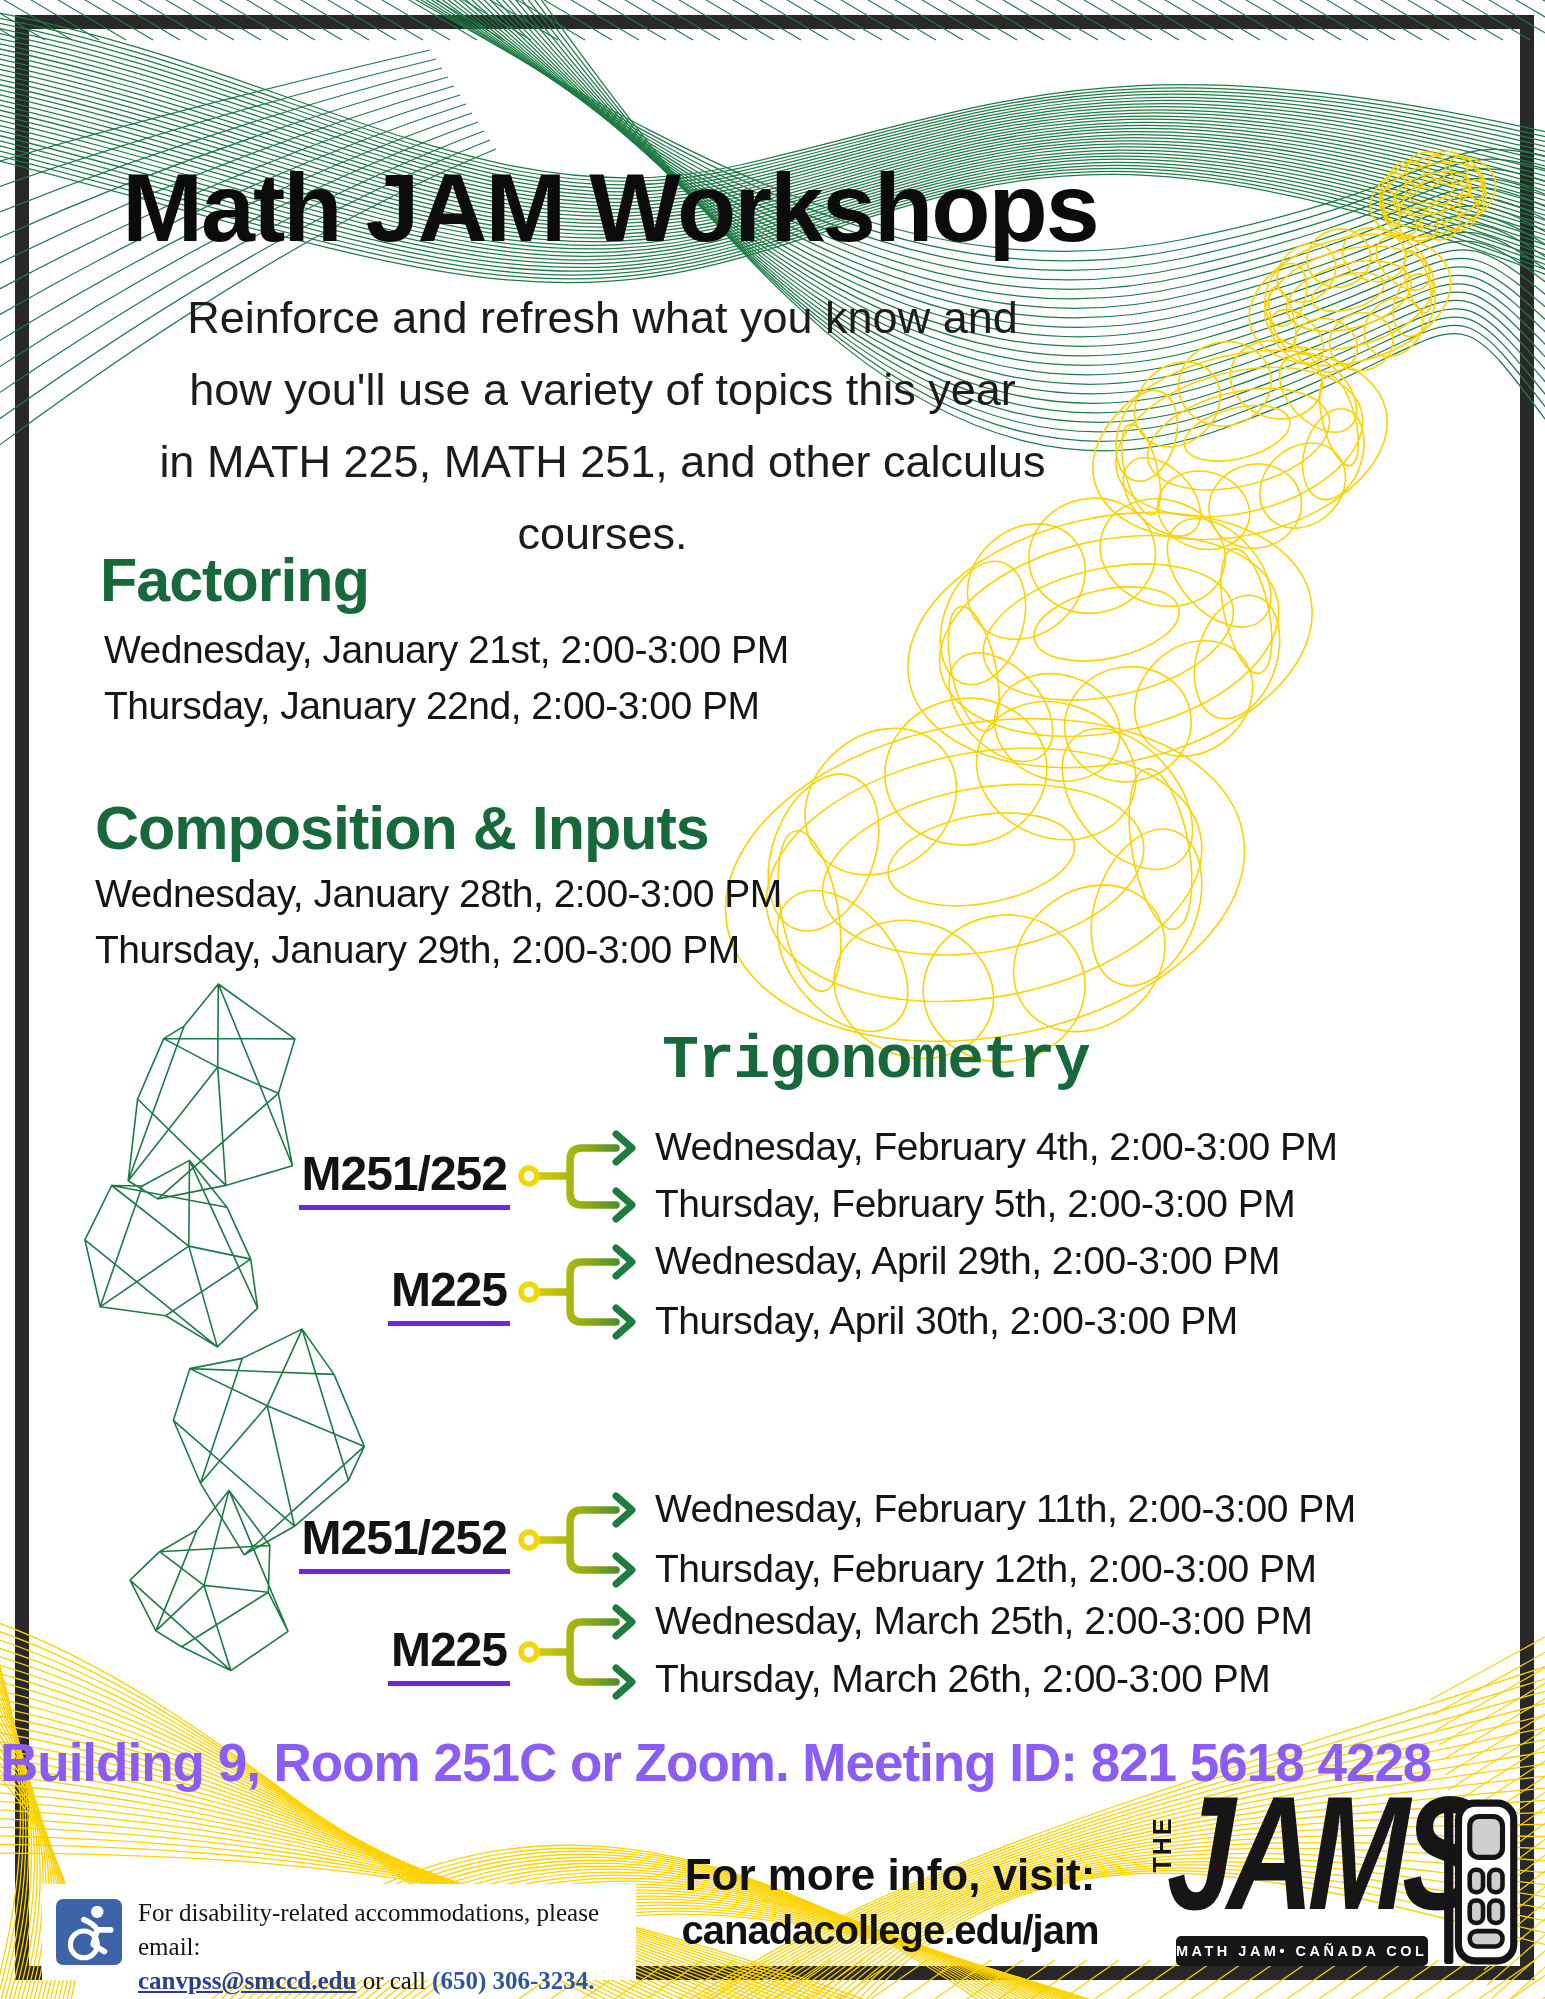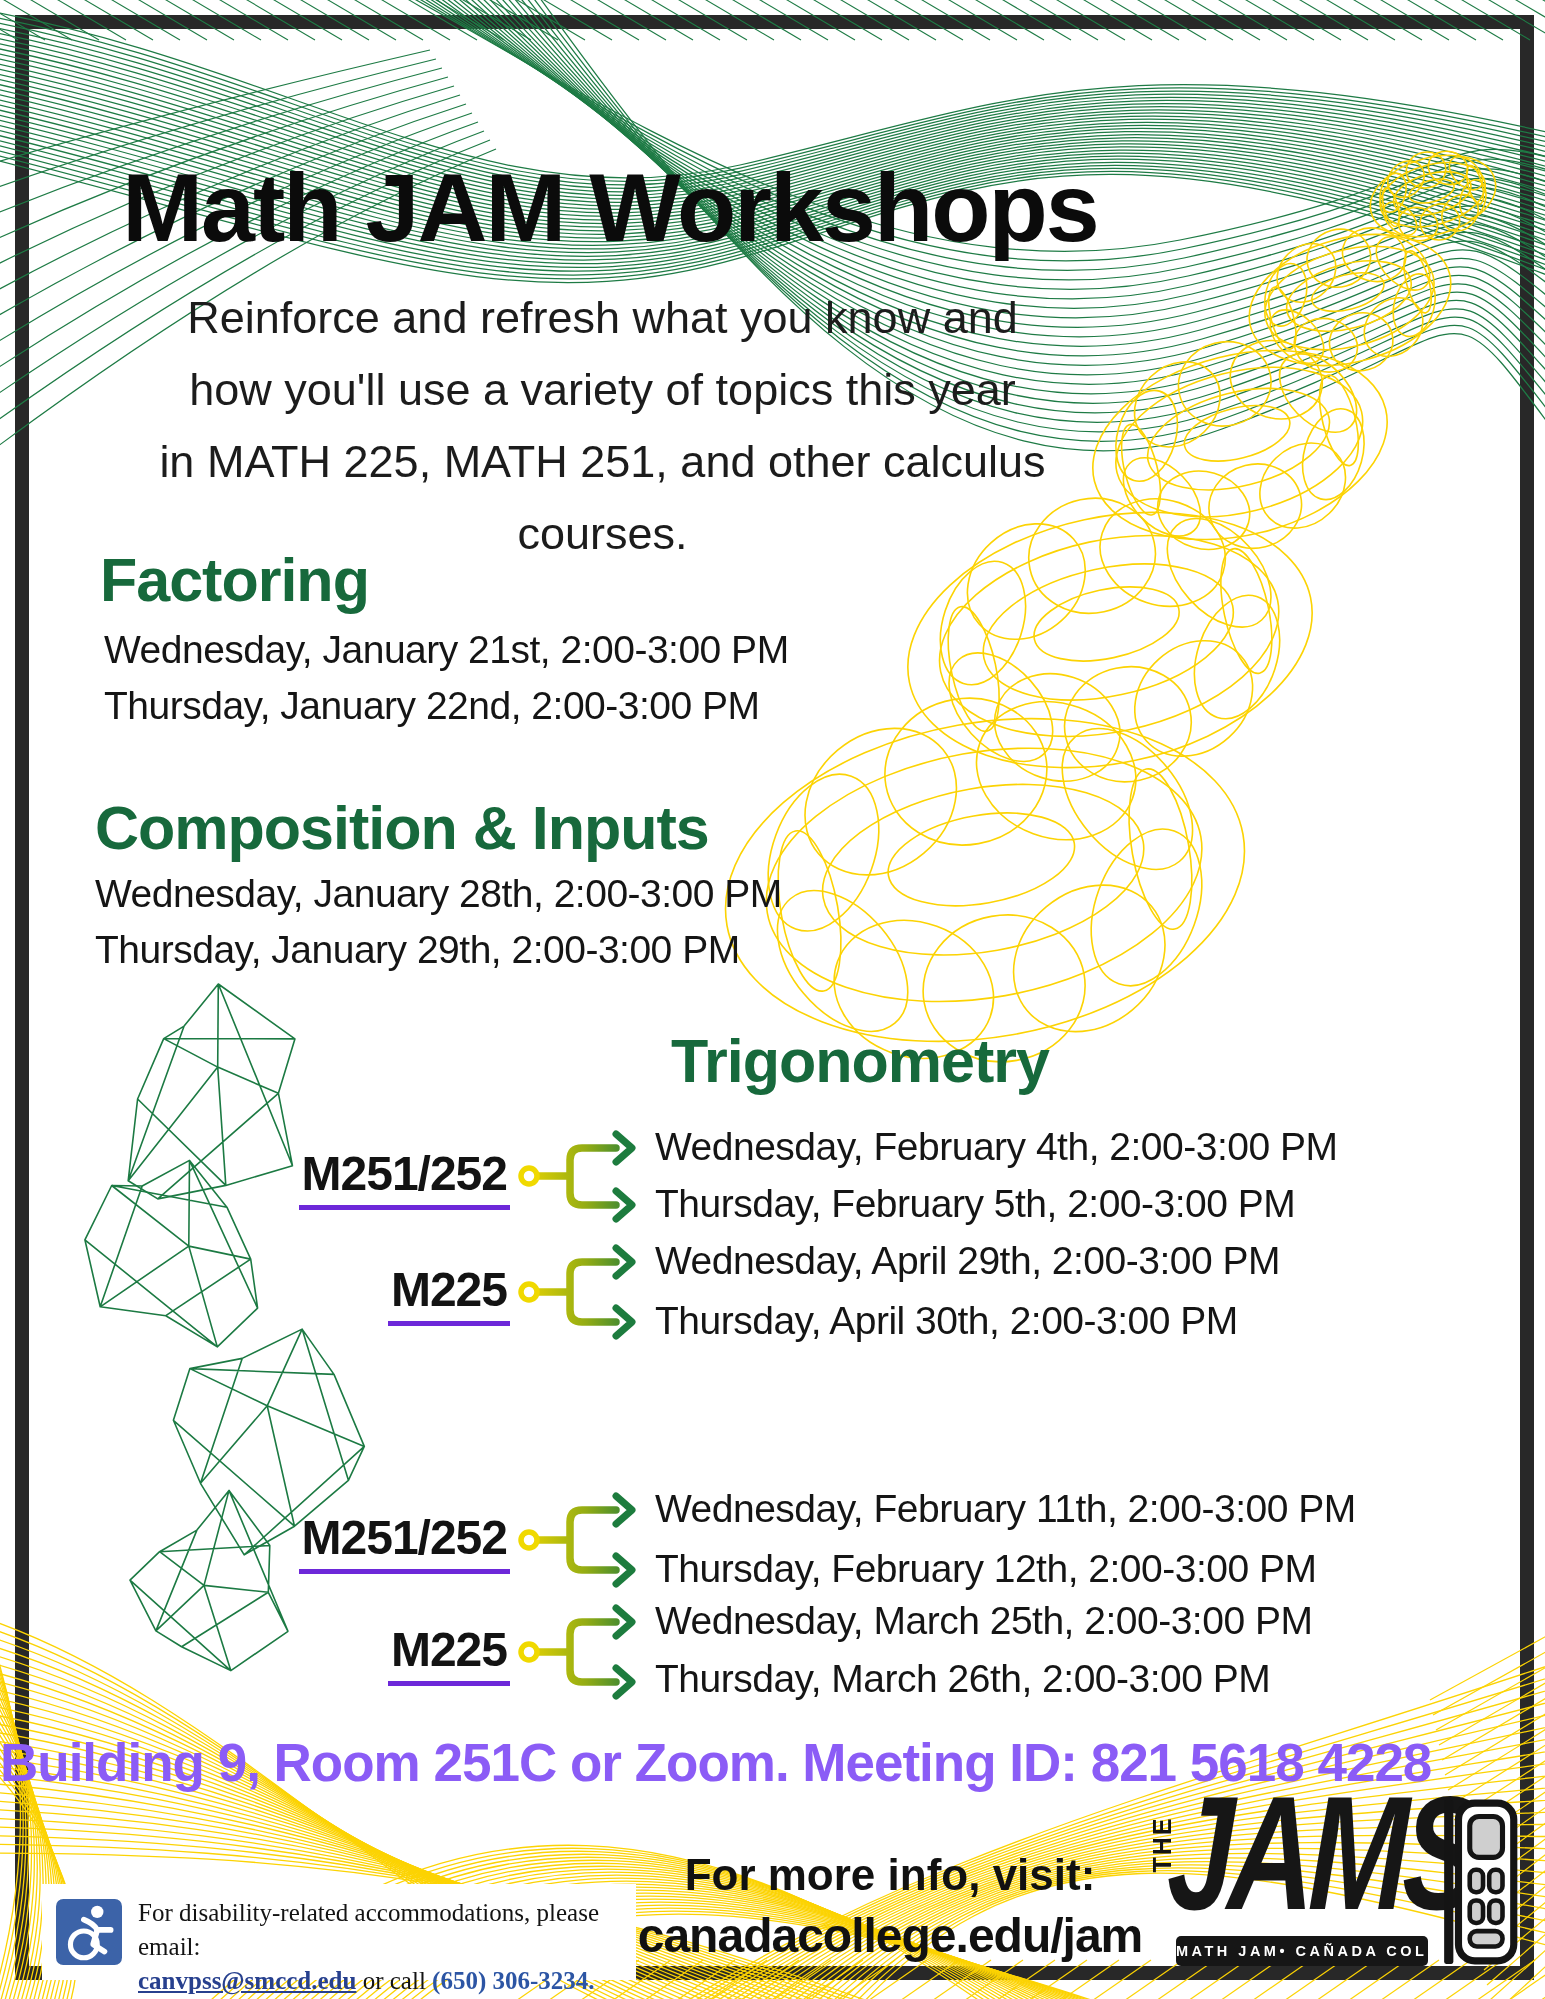--- a/index.html
+++ b/index.html
@@ -12,21 +12,21 @@
   .subtitle{left:55px;top:282px;width:1095px;text-align:center;font-size:45px;line-height:72px;
             font-weight:400;color:#1c1c1c;}
   .g-head{font-size:61px;font-weight:700;color:#17693c;letter-spacing:-1px;white-space:nowrap;}
   .date{font-size:39px;font-weight:400;letter-spacing:-0.5px;color:#151515;white-space:nowrap;}
   .m-label{width:310px;text-align:right;font-size:48px;font-weight:700;letter-spacing:-1px;color:#131313;white-space:nowrap;}
   .m-label span{border-bottom:5px solid #6d28d9;padding:0 3px 5px 3px;}
   .loc{left:0;top:1732px;width:1288px;text-align:left;font-size:53px;font-weight:700;
        letter-spacing:-1px;color:#8b5cf6;white-space:nowrap;}
   .moreinfo{left:620px;top:1850px;width:540px;text-align:center;z-index:3;}
   .moreinfo .l1{font-size:44px;font-weight:700;color:#111;}
-  .moreinfo .l2{font-size:48px;font-weight:700;color:#111;margin-top:8px;letter-spacing:-1px;}
+  .moreinfo .l2{font-size:40px;font-weight:700;color:#111;margin-top:8px;letter-spacing:-1px;}
   .access{position:absolute;left:42px;top:1884px;width:594px;height:96px;background:#ffffff;z-index:3;
           font-family:"Liberation Serif","DejaVu Serif",serif;}
   .access .icon{position:absolute;left:14px;top:15px;}
   .access .t{position:absolute;left:96px;top:12px;width:492px;font-size:25px;line-height:34px;color:#131313;}
   .access .email{color:#27408e;font-weight:700;text-decoration:underline;}
   .access .phone{color:#2c55a4;font-weight:700;}
   .logo{position:absolute;left:1148px;top:1786px;width:380px;height:196px;z-index:3;}
   .logo .the{position:absolute;left:-26px;top:44px;width:80px;text-align:center;font-size:25px;font-weight:700;
              letter-spacing:2px;color:#141414;transform:rotate(-90deg);}
   .logo .word{position:absolute;left:22px;top:-26px;font-size:162px;font-weight:700;font-style:italic;
@@ -458,21 +458,21 @@
   </div>
 
   <div class="txt g-head" style="left:100px;top:545px;">Factoring</div>
   <div class="txt date" style="left:104px;top:628px;">Wednesday, January 21st, 2:00-3:00 PM</div>
   <div class="txt date" style="left:104px;top:684px;text-align:center;">Thursday, January 22nd, 2:00-3:00 PM</div>
 
   <div class="txt g-head" style="left:95px;top:793px;">Composition &amp; Inputs</div>
   <div class="txt date" style="left:95px;top:872px;">Wednesday, January 28th, 2:00-3:00 PM</div>
   <div class="txt date" style="left:95px;top:928px;">Thursday, January 29th, 2:00-3:00 PM</div>
 
-  <div class="txt g-head" style="left:560px;top:1026px;width:600px;text-align:center;">Trigonometry</div>
+  <div class="txt g-head" style="left:576px;top:1026px;width:600px;text-align:center;font-family:Liberation Mono, monospace;">Trigonometry</div>
   <div class="txt m-label" style="left:200px;top:1146px;">
     <span>M251/252</span></div>
   <div class="txt date" style="left:655px;top:1125px;">Wednesday, February 4th, 2:00-3:00 PM</div>
   <div class="txt date" style="left:655px;top:1182px;">Thursday, February 5th, 2:00-3:00 PM</div>
   <div class="txt m-label" style="left:200px;top:1262px;">
     <span>M225</span></div>
   <div class="txt date" style="left:655px;top:1239px;">Wednesday, April 29th, 2:00-3:00 PM</div>
   <div class="txt date" style="left:655px;top:1299px;">Thursday, April 30th, 2:00-3:00 PM</div>
 
   <div class="txt m-label" style="left:200px;top:1510px;">

